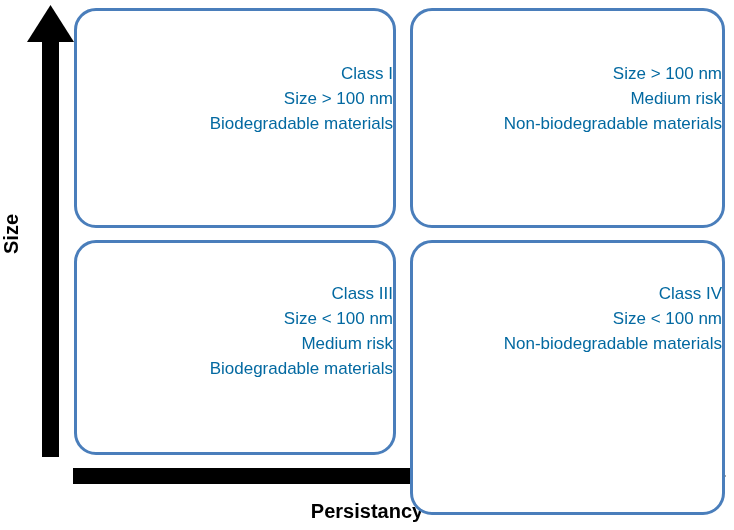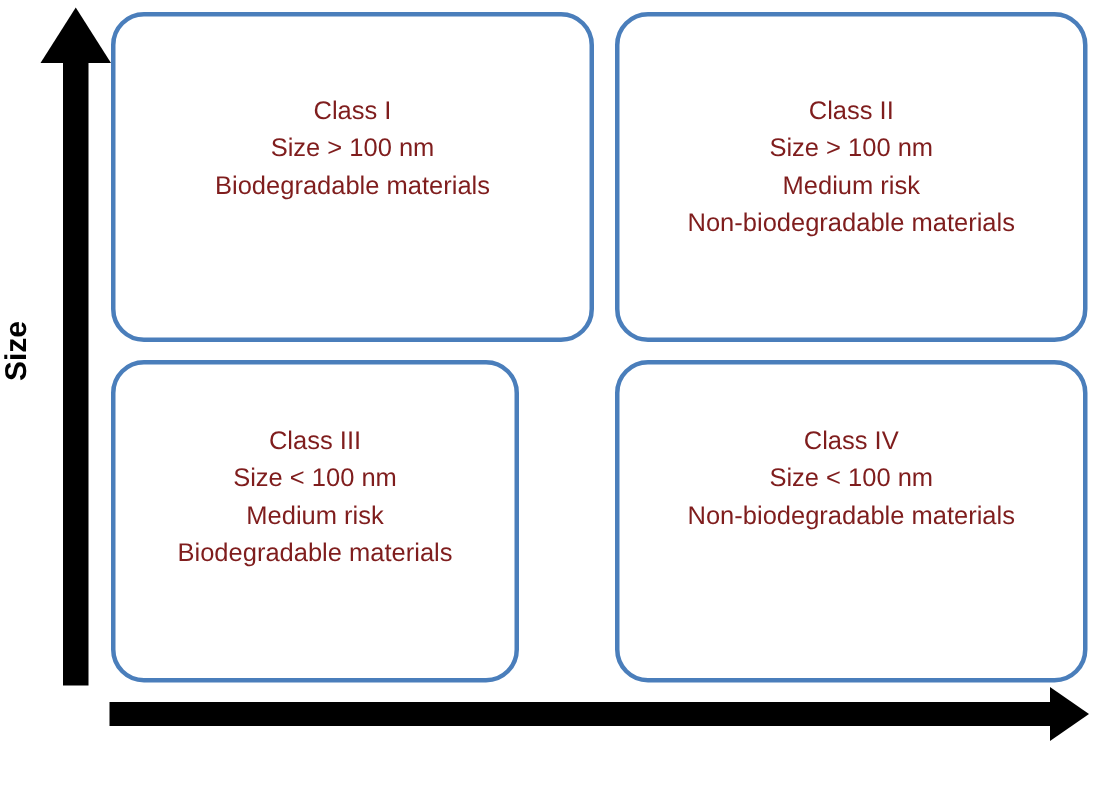--- a/index.html
+++ b/index.html
@@ -56,29 +56,29 @@
   .quadrant {
     position: absolute;
     box-sizing: border-box;
     border: 3px solid #4a7ebb;
     border-radius: 22px;
     background: #ffffff;
     display: block;
   }
   #quadrant-1 { left: 74px;  top: 8px;   width: 322px; height: 220px; }
   #quadrant-2 { left: 410px; top: 8px;   width: 315px; height: 220px; }
-  #quadrant-3 { left: 74px;  top: 240px; width: 272px; height: 215px; }
-  #quadrant-4 { left: 410px; top: 240px; width: 315px; height: 215px; }
+  #quadrant-3 { left: 74px;  top: 240px; width: 322px; height: 215px; }
+  #quadrant-4 { left: 410px; top: 240px; width: 315px; height: 275px; }
 
   .quadrant-text {
     position: absolute;
     left: 0;
     right: 0;
-    text-align: center;
-    color: #7f1d1d;
+    text-align: right;
+    color: #0369a1;
     font-size: 17px;
     line-height: 25px;
   }
   #quadrant-1 .quadrant-text,
   #quadrant-2 .quadrant-text { top: 50px; }
   #quadrant-3 .quadrant-text,
   #quadrant-4 .quadrant-text { top: 38px; }
 
   .quadrant-line { display: block; }
 </style>
@@ -95,32 +95,32 @@
     </g>
 
     <g>
       <rect x="73" y="468" width="640" height="16" fill="#000000"></rect>
       <polygon points="726,476 700,494 700,458" fill="#000000"></polygon>
     </g>
   </svg>
 
   <div class="axis-label" id="y-axis-label">Size</div>
 
+  <div class="axis-label" id="x-axis-label">Persistancy</div>
 
   <div class="quadrant" id="quadrant-1">
     <div class="quadrant-text">
       <span class="quadrant-line">Class I</span>
       <span class="quadrant-line">Size &gt; 100 nm</span>
       <span class="quadrant-line">Biodegradable materials</span>
     </div>
   </div>
 
   <div class="quadrant" id="quadrant-2">
     <div class="quadrant-text">
-      <span class="quadrant-line">Class II</span>
       <span class="quadrant-line">Size &gt; 100 nm</span>
       <span class="quadrant-line">Medium risk</span>
       <span class="quadrant-line">Non-biodegradable materials</span>
     </div>
   </div>
 
   <div class="quadrant" id="quadrant-3">
     <div class="quadrant-text">
       <span class="quadrant-line">Class III</span>
       <span class="quadrant-line">Size &lt; 100 nm</span>

